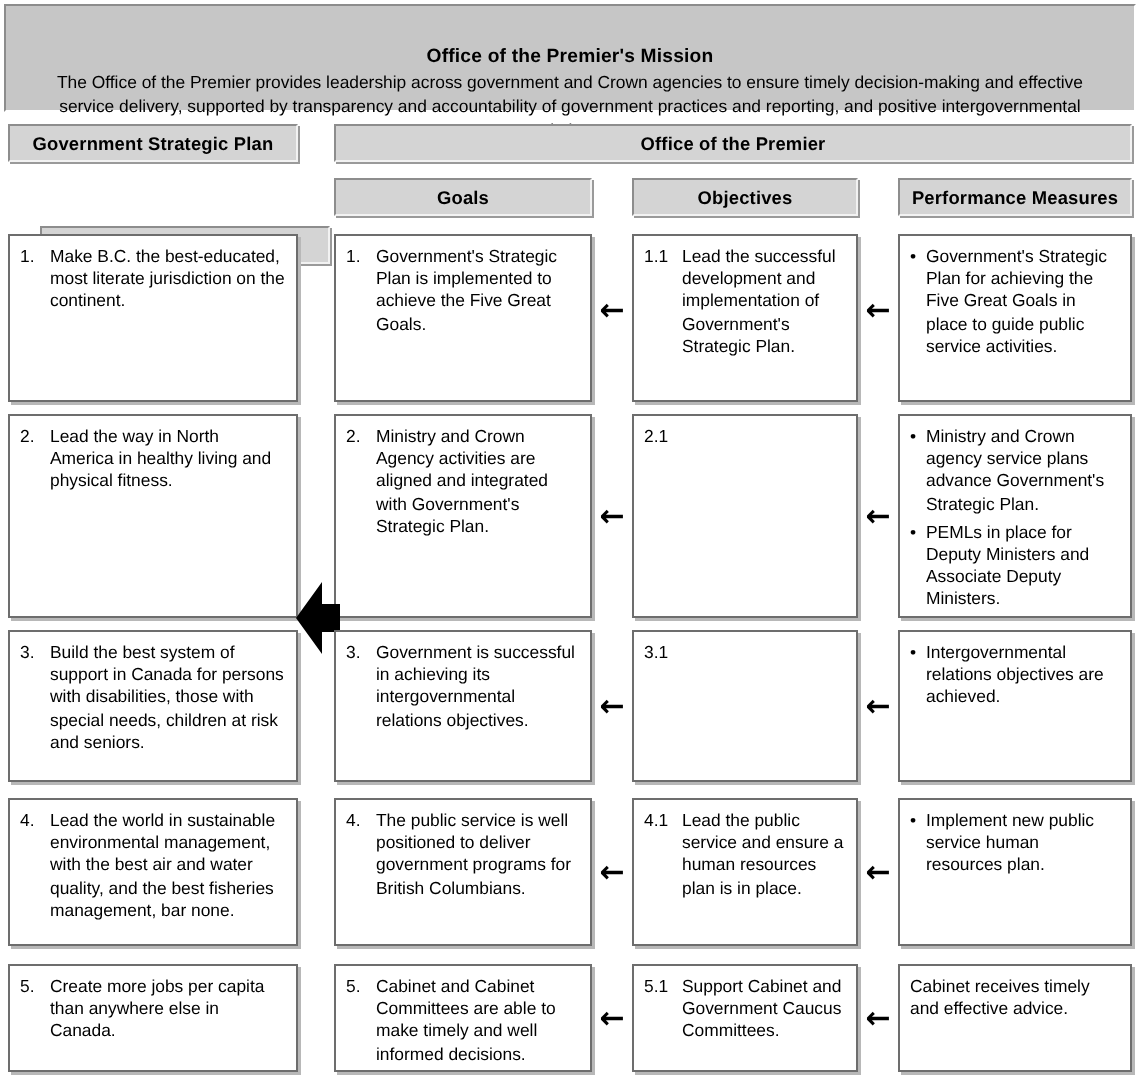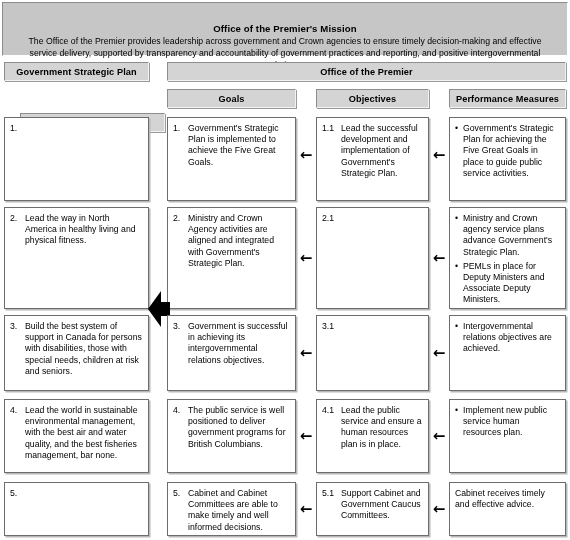--- a/index.html
+++ b/index.html
@@ -139,20 +139,21 @@
   <div class="bar bar-oop">Office of the Premier</div>
 
   <div class="bar bar-fgg">Five Great Goals</div>
   <div class="bar bar-goals">Goals</div>
   <div class="bar bar-obj">Objectives</div>
   <div class="bar bar-pm">Performance Measures</div>
 
   <div class="cell" style="left:4px;  top:117px; width:145px; height:84px;">
     <div class="item">
       <span class="marker num">1.</span>
+      <span class="itext">Make B.C. the best-educated, most literate jurisdiction on the continent.</span>
     </div>
   </div>
   <div class="cell" style="left:167px;top:117px; width:129px; height:84px;">
     <div class="item">
       <span class="marker num">1.</span>
       <span class="itext">Government's Strategic Plan is implemented to achieve the Five Great Goals.</span>
     </div>
   </div>
   <div class="arrow-small" style="left:298px; top:148px;">←</div>
   <div class="cell" style="left:316px;top:117px; width:113px; height:84px;">
@@ -254,20 +255,21 @@
   <div class="cell" style="left:449px;top:399px; width:117px; height:74px;">
     <div class="item">
       <span class="marker bull">•</span>
       <span class="itext">Implement new public service human resources plan.</span>
     </div>
   </div>
 
   <div class="cell" style="left:4px;  top:482px; width:145px; height:54px;">
     <div class="item">
       <span class="marker num">5.</span>
+      <span class="itext">Create more jobs per capita than anywhere else in Canada.</span>
     </div>
   </div>
   <div class="cell" style="left:167px;top:482px; width:129px; height:54px;">
     <div class="item">
       <span class="marker num">5.</span>
       <span class="itext">Cabinet and Cabinet Committees are able to make timely and well informed decisions.</span>
     </div>
   </div>
   <div class="arrow-small" style="left:298px; top:502px;">←</div>
   <div class="cell" style="left:316px;top:482px; width:113px; height:54px;">

